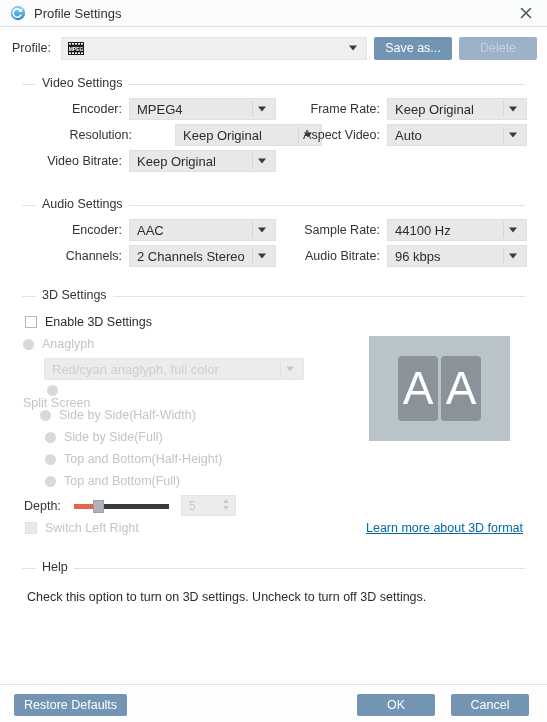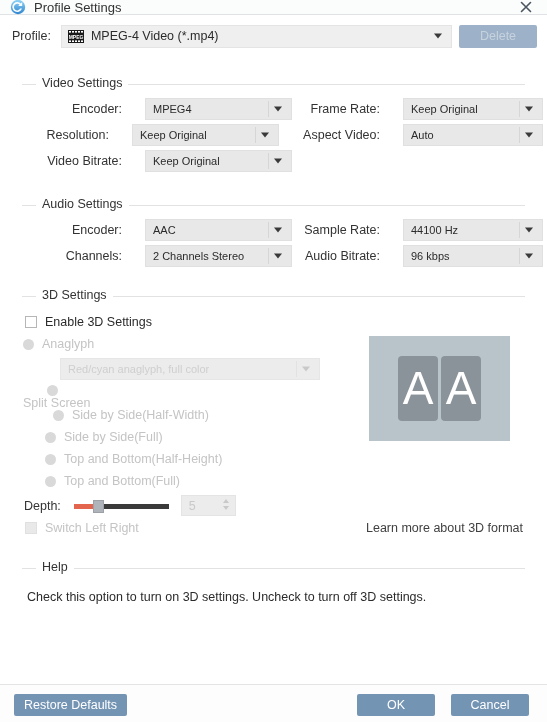--- a/index.html
+++ b/index.html
@@ -12,21 +12,21 @@
     background: #ffffff;
     font-family: "Liberation Sans", sans-serif;
     font-size: 12.5px;
     color: #2b2b2b;
     overflow: hidden;
     position: relative;
   }
 
   
   .titlebar {
-    height: 15px;
+    height: 27px;
     background: #fbfcfc;
     border-bottom: 1px solid #dfe3e6;
     display: flex;
     align-items: center;
     padding: 0 6px 0 10px;
     box-sizing: border-box;
   }
   .app-icon {
     width: 16px;
     height: 16px;
@@ -159,23 +159,22 @@
   .combo {
     height: 22px;
     background: #e8e8e8;
     border: 1px solid #e0e0e0;
     box-sizing: border-box;
     display: flex;
     align-items: center;
     padding-left: 7px;
     position: relative;
     cursor: pointer;
-    font-size: 11px;
+    font-size: 13px;
     color: #2b2b2b;
-    margin-left: 16px;
   }
   .combo::before {
     content: "";
     position: absolute;
     right: 22px;
     top: 2px; bottom: 2px;
     width: 1px;
     background: #d6d6d6;
   }
   .combo.disabled {
@@ -298,21 +297,22 @@
     width: 0; height: 0;
     border-left: 3.5px solid transparent;
     border-right: 3.5px solid transparent;
   }
   .spin-up { border-bottom: 4px solid #c9c9c9; }
   .spin-dn { border-top: 4px solid #c9c9c9; }
 
   .link {
     position: absolute;
     font-size: 12.5px;
-    color: #404040;
+    color: #0369a1;
+    text-decoration: underline;
     cursor: pointer;
     white-space: nowrap;
   }
 
   .help-text {
     position: absolute;
     left: 27px;
     font-size: 12.5px;
     color: #2b2b2b;
   }
@@ -409,41 +409,41 @@
           <rect x="13" y="1" width="2" height="1.6"></rect>
           <rect x="1" y="10.4" width="2" height="1.6"></rect>
             <rect x="4" y="10.4" width="2" height="1.6"></rect>
           <rect x="7" y="10.4" width="2" height="1.6"></rect>
             <rect x="10" y="10.4" width="2" height="1.6"></rect>
           <rect x="13" y="10.4" width="2" height="1.6"></rect>
         </g>
         <text x="8" y="8.6" font-family="Liberation Sans, sans-serif" font-size="5" font-weight="bold" fill="#ffffff" text-anchor="middle">MPEG</text>
       </svg>
     </span>
-    <span class="profile-combo-text">MPEG-4 Video (*.mp4)</span>
-    <span class="caret"></span>
-  </div>
+    <span class="caret"></span>
+  </div>
+  <button class="btn-blue">Save as...</button>
   <button class="btn-blue disabled">Delete</button>
 </div>
 
 <div class="group" style="top:76px;">
   <div class="group-line">
     <span class="group-title">Video Settings</span>
   </div>
 </div>
 
 <div class="field" style="left:22px; top:98px;">
   <span class="field-label" style="width:100px;">Encoder:</span>
   <div class="combo" style="width:147px;">
     <span>MPEG4</span>
     <span class="caret"></span>
   </div>
 </div>
 
-<div class="field" style="left:9px; top:124px;">
+<div class="field" style="left:32px; top:124px;gap:36px;">
   <span class="field-label" style="width:100px;">Resolution:</span>
   <div class="combo" style="width:147px;">
     <span>Keep Original</span>
     <span class="caret"></span>
   </div>
 </div>
 
 <div class="field" style="left:22px; top:150px;">
   <span class="field-label" style="width:100px;">Video Bitrate:</span>
   <div class="combo" style="width:147px;">
@@ -527,21 +527,21 @@
     <span>Red/cyan anaglyph, full color</span>
     <span class="caret dim"></span>
   </div>
 </div>
 
 <div class="radio-row" style="left:23px; top:385px;flex-direction:column;">
   <span class="radio"></span>
   <span>Split Screen</span>
 </div>
 
-<div class="radio-row" style="left:53px; top:408px;">
+<div class="radio-row" style="left:40px; top:408px;">
   <span class="radio"></span>
   <span>Side by Side(Half-Width)</span>
 </div>
 <div class="radio-row" style="left:45px; top:430px;">
   <span class="radio"></span>
   <span>Side by Side(Full)</span>
 </div>
 <div class="radio-row" style="left:45px; top:452px;">
   <span class="radio"></span>
   <span>Top and Bottom(Half-Height)</span>

